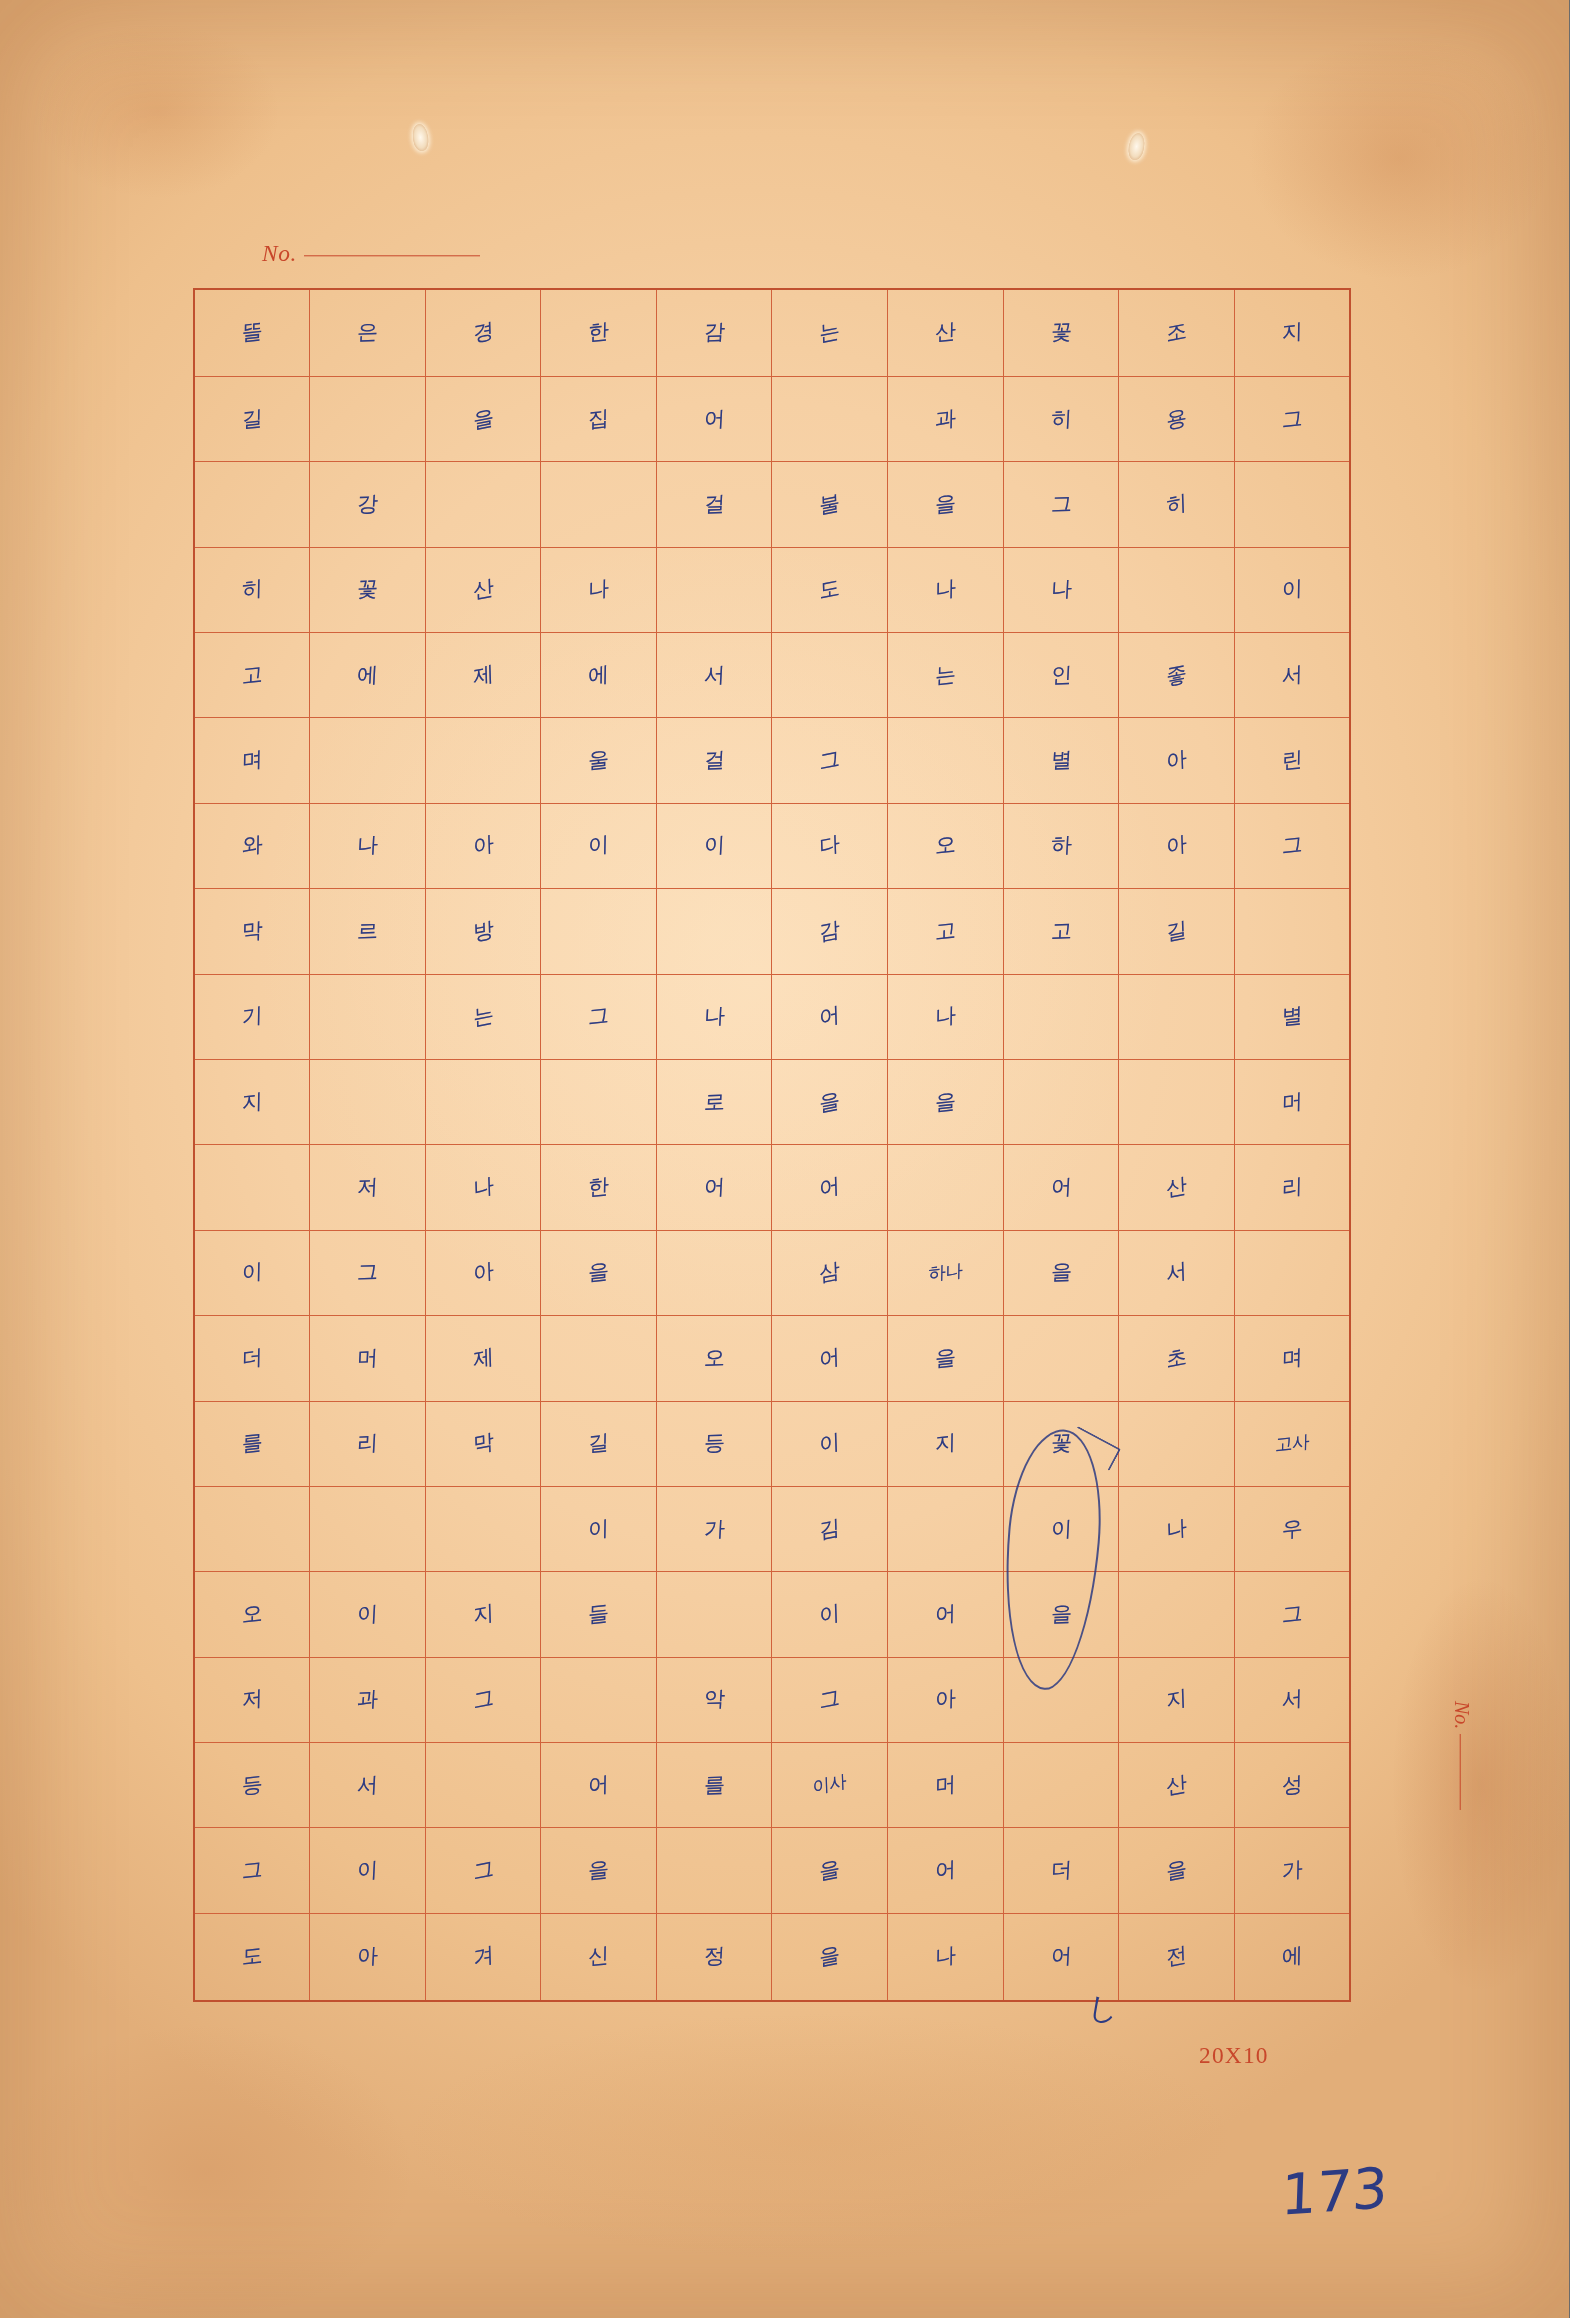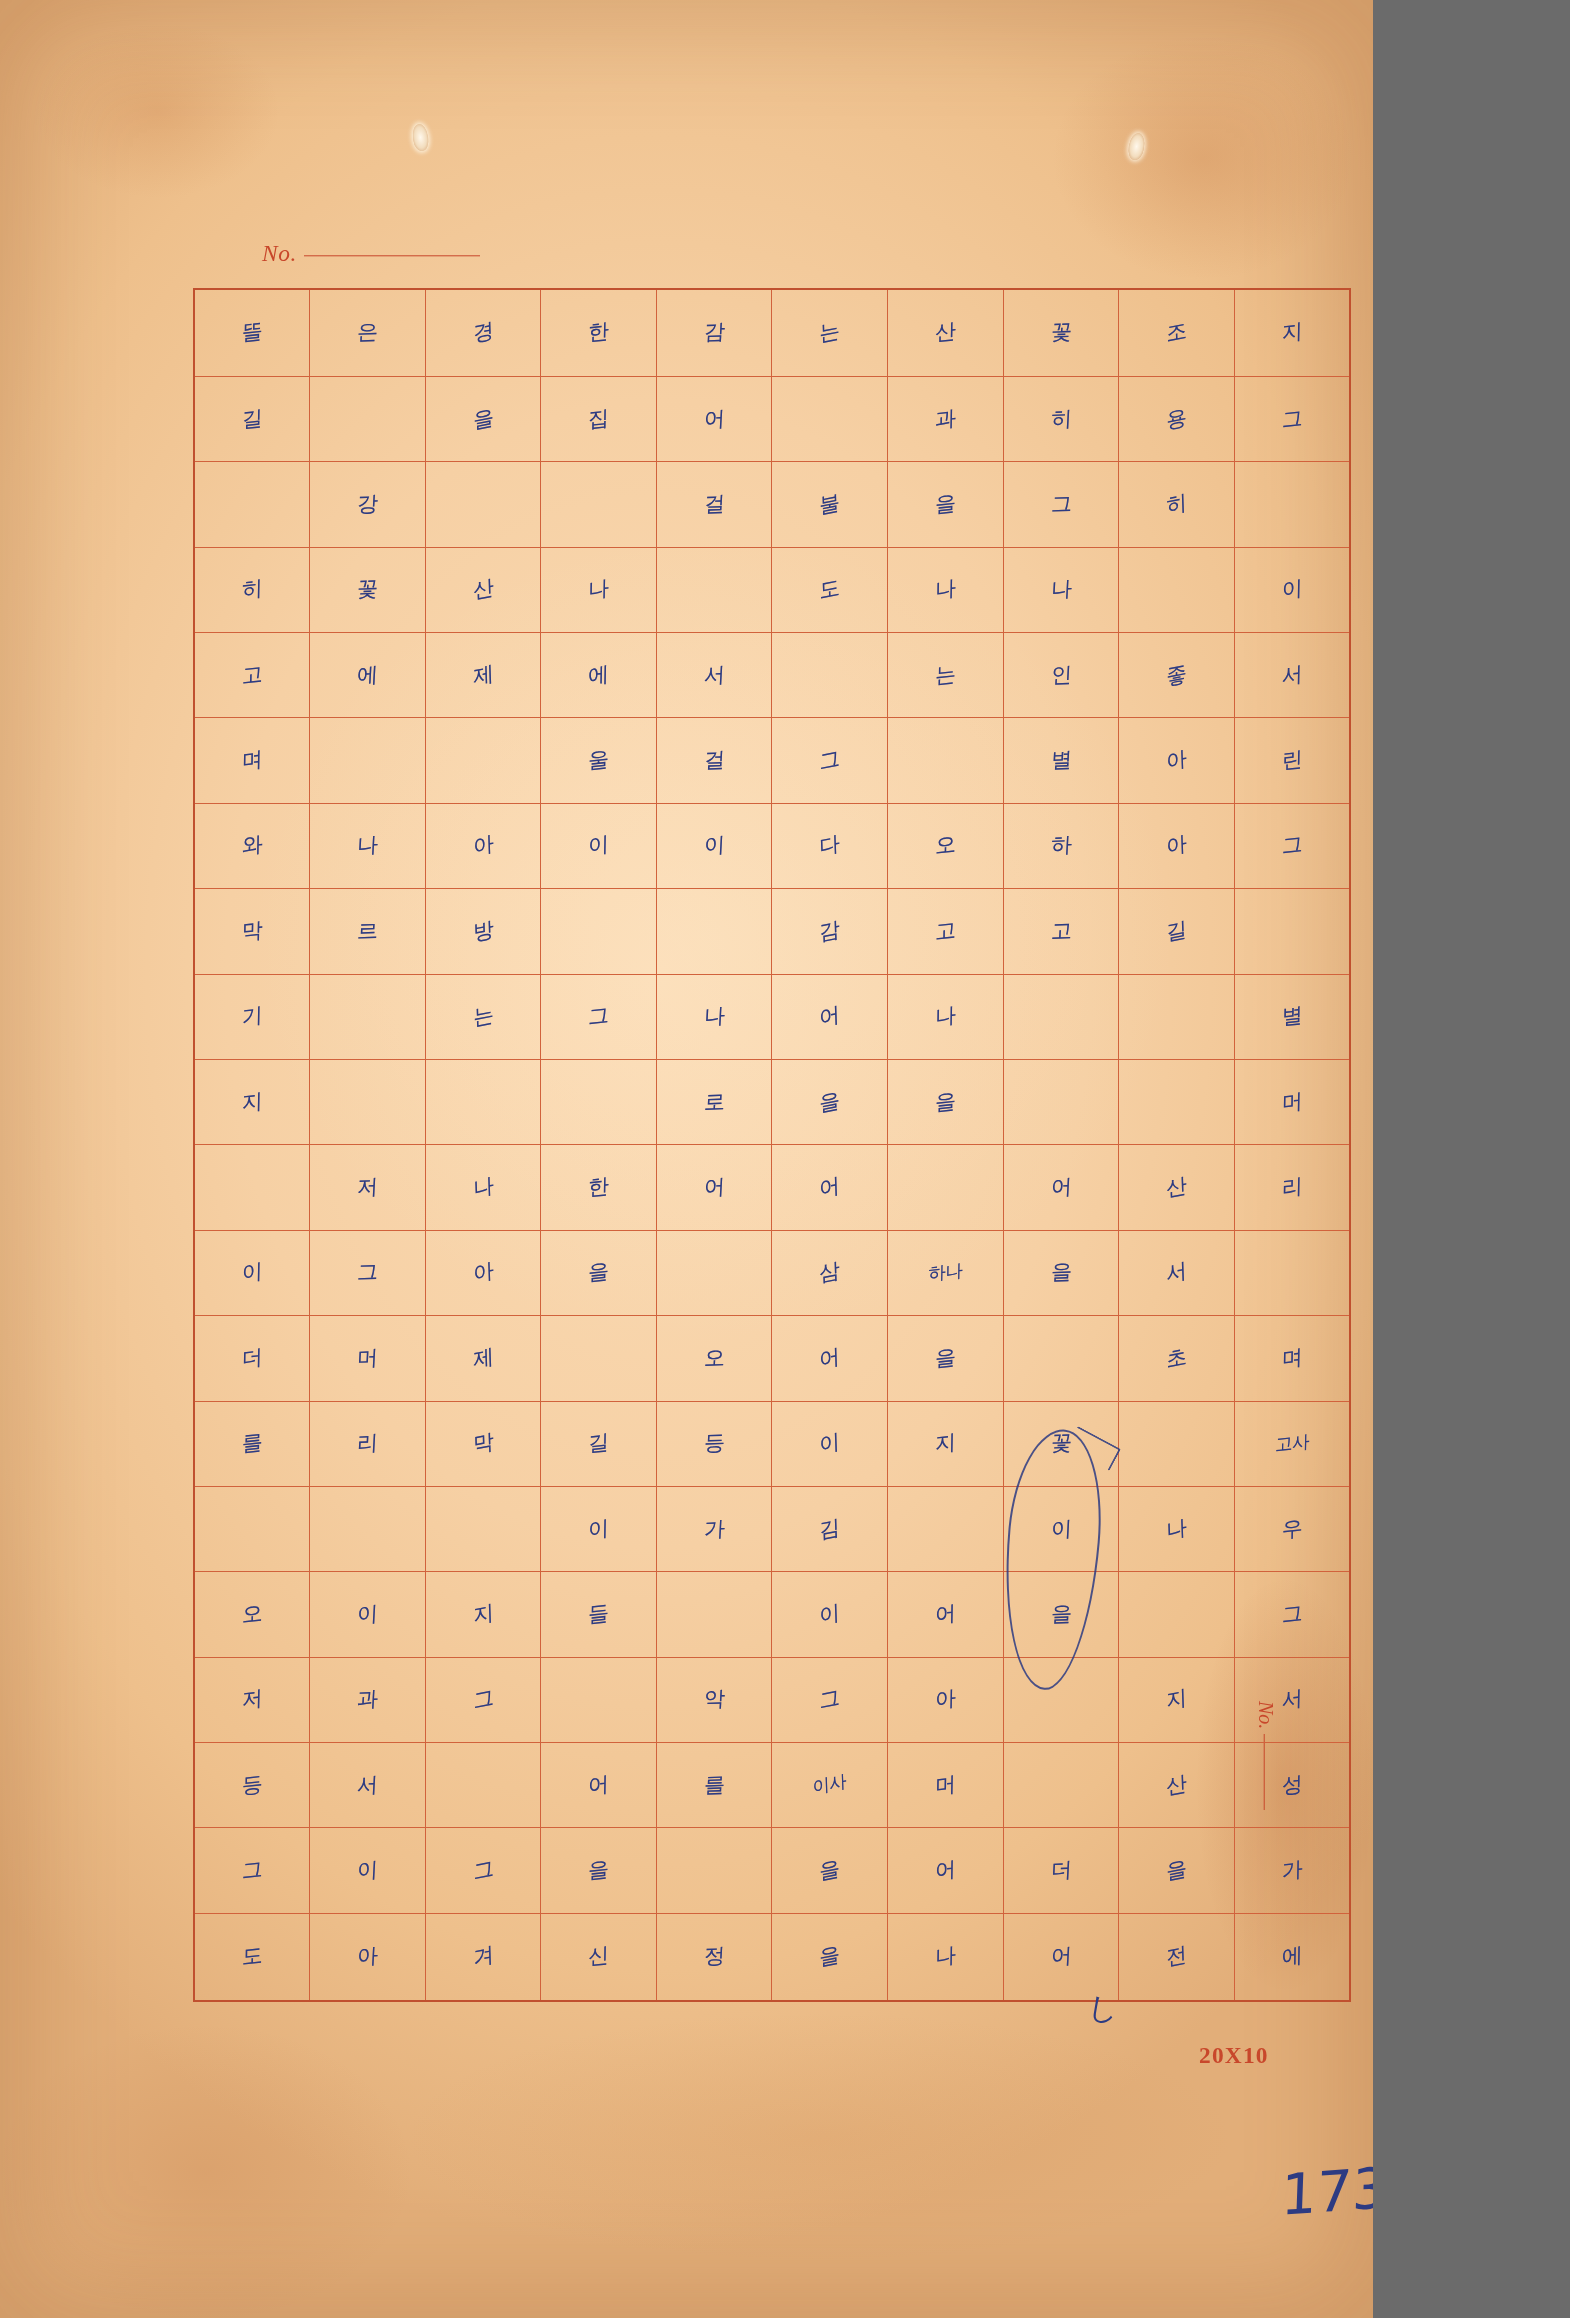--- a/index.html
+++ b/index.html
@@ -5,21 +5,21 @@
   html, body {
     margin: 0;
     padding: 0;
     background: #6b6b6b;
   }
   body {
     font-family: "Liberation Serif", serif;
   }
   .page {
     position: relative;
-    width: 1373px;
+    width: 1569px;
     height: 2319px;
     background:
       radial-gradient(ellipse 70% 55% at 48% 42%, #fbdcb6 0%, #f6d0a4 45%, #eec08c 78%, #e2ae79 100%);
     overflow: hidden;
   }
   
   .stain {
     position: absolute;
     border-radius: 50%;
     pointer-events: none;
@@ -153,21 +153,20 @@
   }
 
   
   .size-mark {
     position: absolute;
     left: 1199px; top: 2042px;
     color: #c8472b;
     font-size: 23.4px;
     font-family: "Liberation Serif", serif;
     letter-spacing: 1.2px;
-    font-weight: bold;
   }
   .page-number {
     position: absolute;
     left: 1281px; top: 2159px;
     color: #2d3b82;
     font-size: 56px;
     font-family: "DejaVu Sans", sans-serif;
     transform: rotate(-4deg) skewX(-6deg);
   }
   .tail-mark {

